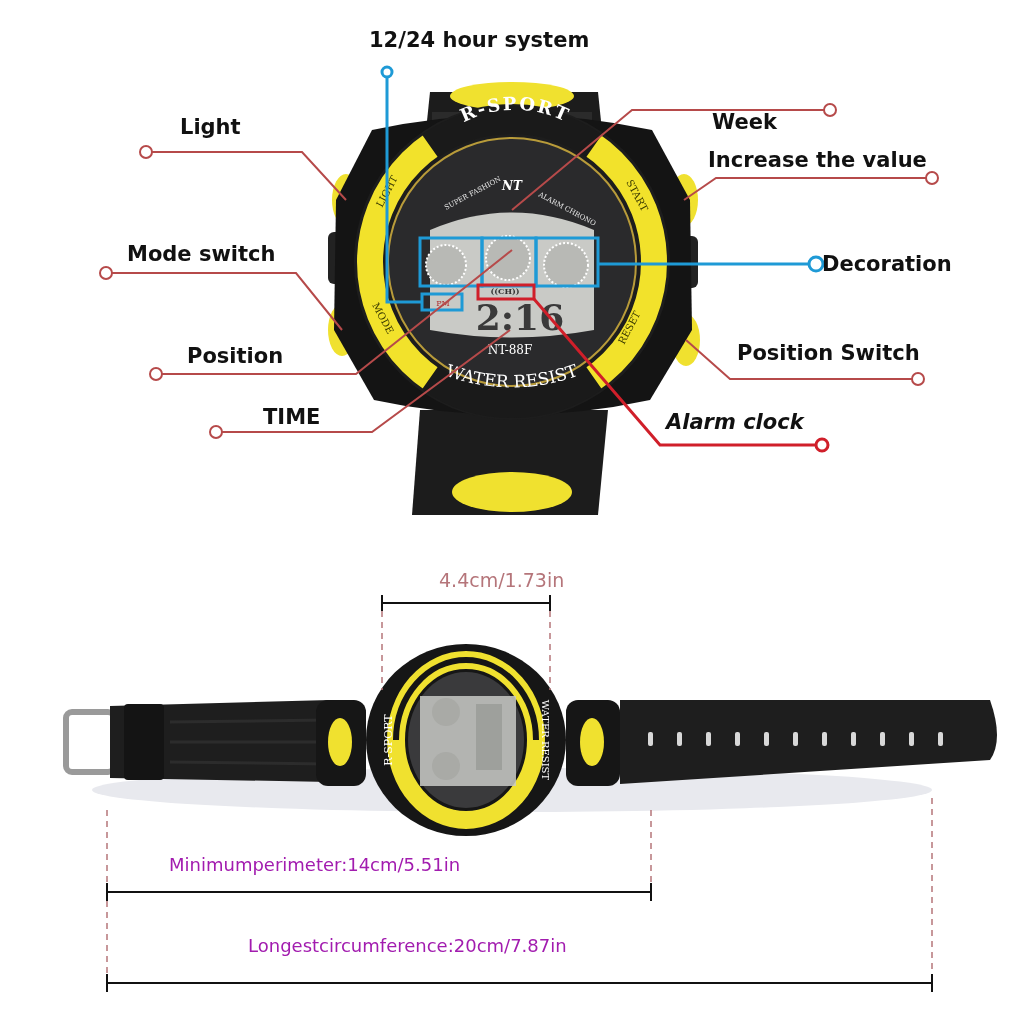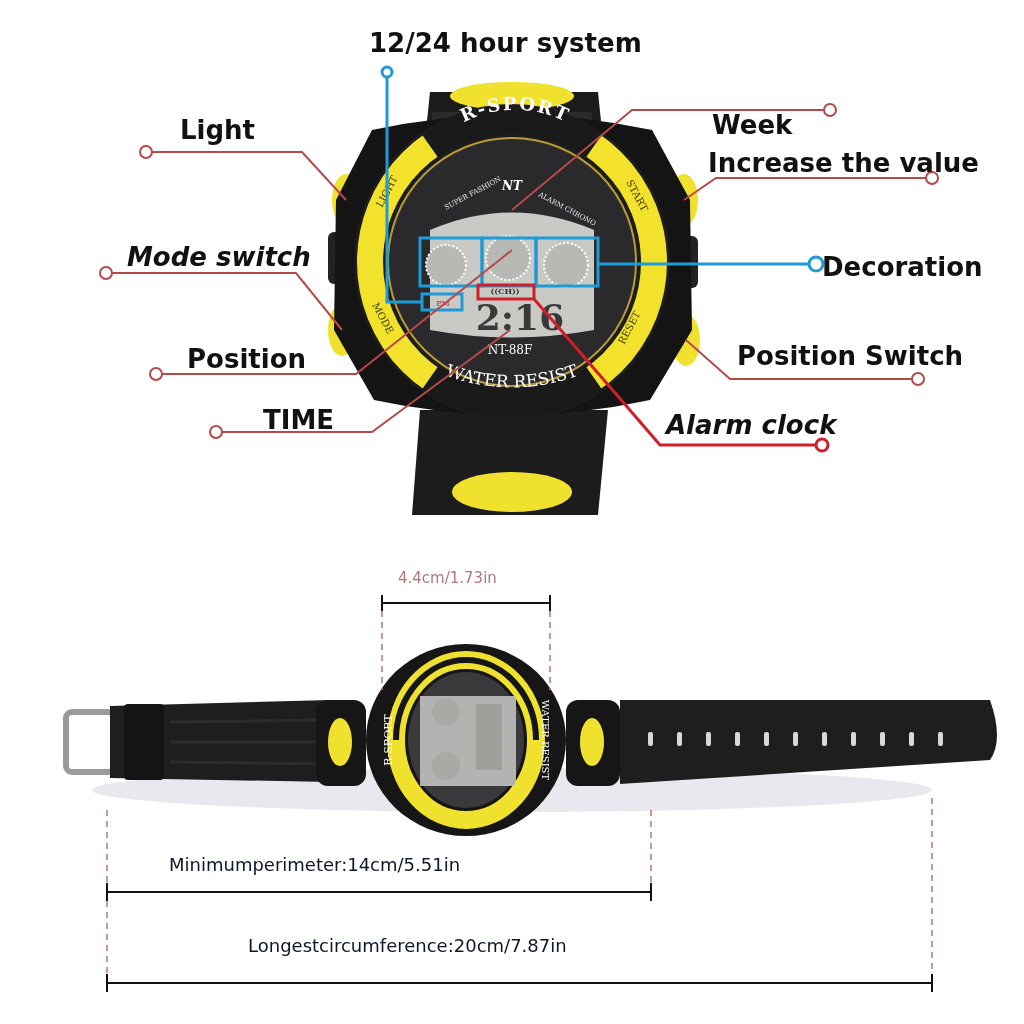--- a/index.html
+++ b/index.html
@@ -1,24 +1,24 @@
 <!DOCTYPE html>
 <html><head>
 <meta charset="utf-8">
 <style>
   html, body { margin: 0; padding: 0; background: #ffffff; }
   body { width: 1024px; height: 1024px; position: relative; overflow: hidden;
          font-family: "DejaVu Sans", sans-serif; }
   .canvas { position: absolute; left: 0; top: 0; width: 1024px; height: 1024px; }
   .label { position: absolute; font-family: "DejaVu Sans", sans-serif; font-weight: bold;
-           font-size: 26px; color: #111111; white-space: nowrap; line-height: 1; }
+           font-size: 21px; color: #111111; white-space: nowrap; line-height: 1; }
   .dim { position: absolute; font-family: "DejaVu Sans", sans-serif; font-size: 18px;
          white-space: nowrap; line-height: 1; }
-  .dim-top { color: #b5757a; font-size: 15px; }
-  .dim-red { color: #0f172a; }
+  .dim-top { color: #b5757a; font-size: 19px; margin-left: 41px; }
+  .dim-red { color: #a21caf; }
   svg text { font-family: "DejaVu Serif", serif; }
 </style>
 </head>
 <body>
 
 <svg class="canvas" viewBox="0 0 1024 1024" width="1024" height="1024" xmlns="http://www.w3.org/2000/svg">
 
   <g>
     <path d="M430 92 L598 92 L604 150 L424 150 Z" fill="#1c1c1c"></path>
     <ellipse cx="512" cy="96" rx="62" ry="14" fill="#f0e12f"></ellipse>
@@ -188,21 +188,21 @@
     <line x1="107" y1="983" x2="932" y2="983" stroke="#111" stroke-width="2"></line>
     <line x1="107" y1="974" x2="107" y2="992" stroke="#111" stroke-width="2"></line>
     <line x1="932" y1="974" x2="932" y2="992" stroke="#111" stroke-width="2"></line>
   </g>
 </svg>
 
 <div class="label" style="left:369px; top:30px;">12/24 hour system</div>
 <div class="label" style="left:712px; top:77px;margin-top:35px;">Week</div>
 <div class="label" style="left:180px; top:117px;">Light</div>
 <div class="label" style="left:708px; top:150px;text-align:center;">Increase the value</div>
-<div class="label" style="left:127px; top:244px;font-style:italic;">Mode switch</div>
+<div class="label" style="left:127px; top:244px;">Mode switch</div>
 <div class="label" style="left:822px; top:254px;">Decoration</div>
 <div class="label" style="left:187px; top:346px;">Position</div>
 <div class="label" style="left:737px; top:343px;">Position Switch</div>
 <div class="label" style="left:263px; top:407px;">TIME</div>
 <div class="label" style="left:666px; top:412px;font-style:italic;">Alarm clock</div>
 
 <div class="dim dim-top" style="left:398px; top:571px;">4.4cm/1.73in</div>
 <div class="dim dim-red" style="left:169px; top:856px;">Minimumperimeter:14cm/5.51in</div>
 <div class="dim dim-red" style="left:248px; top:937px;">Longestcircumference:20cm/7.87in</div>
 

